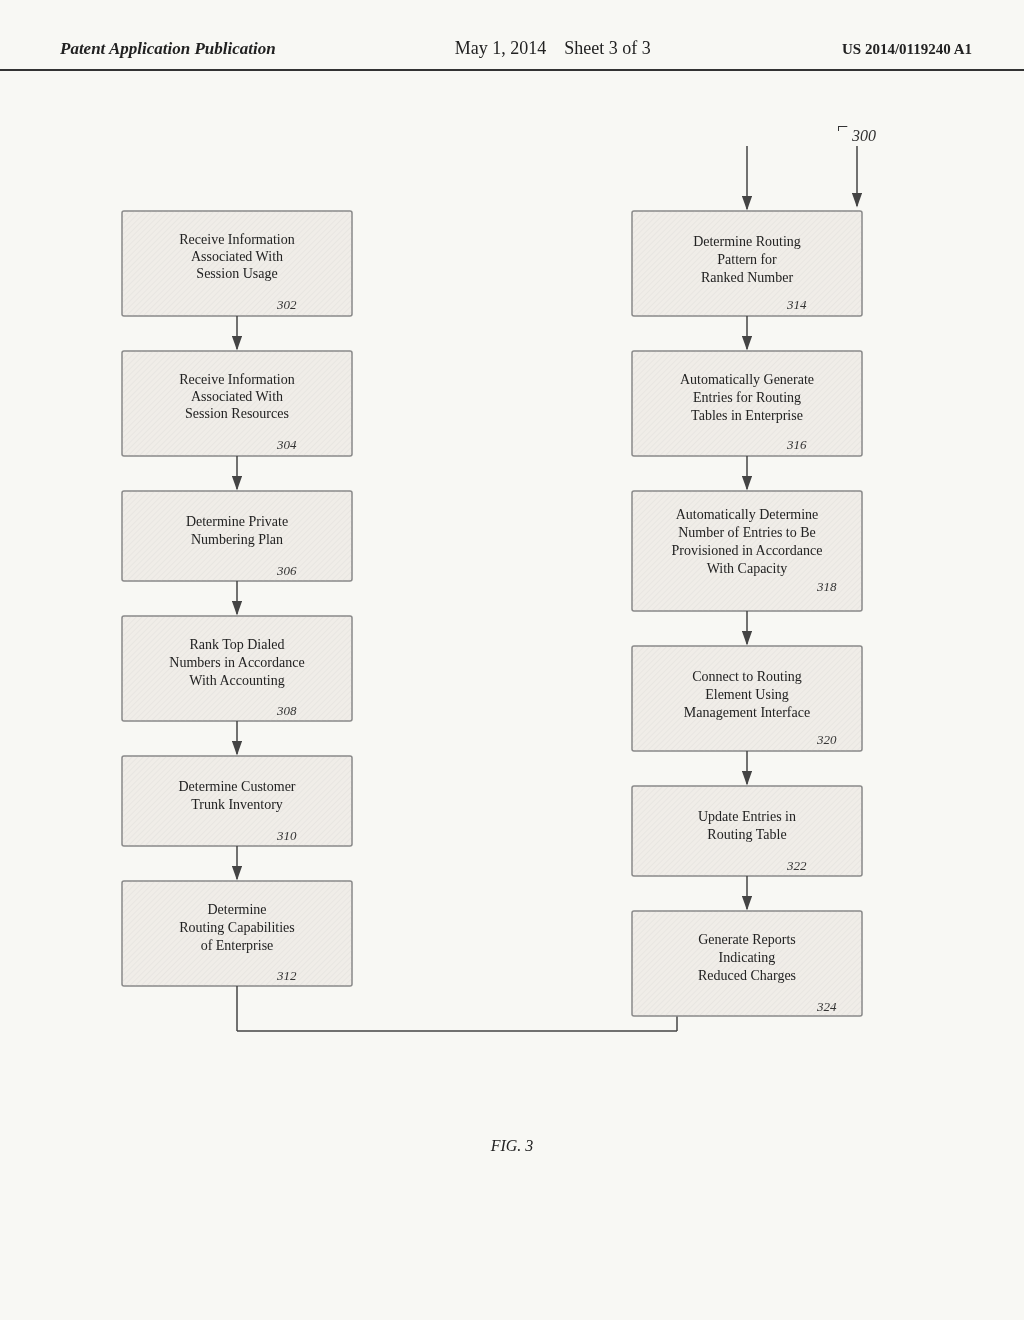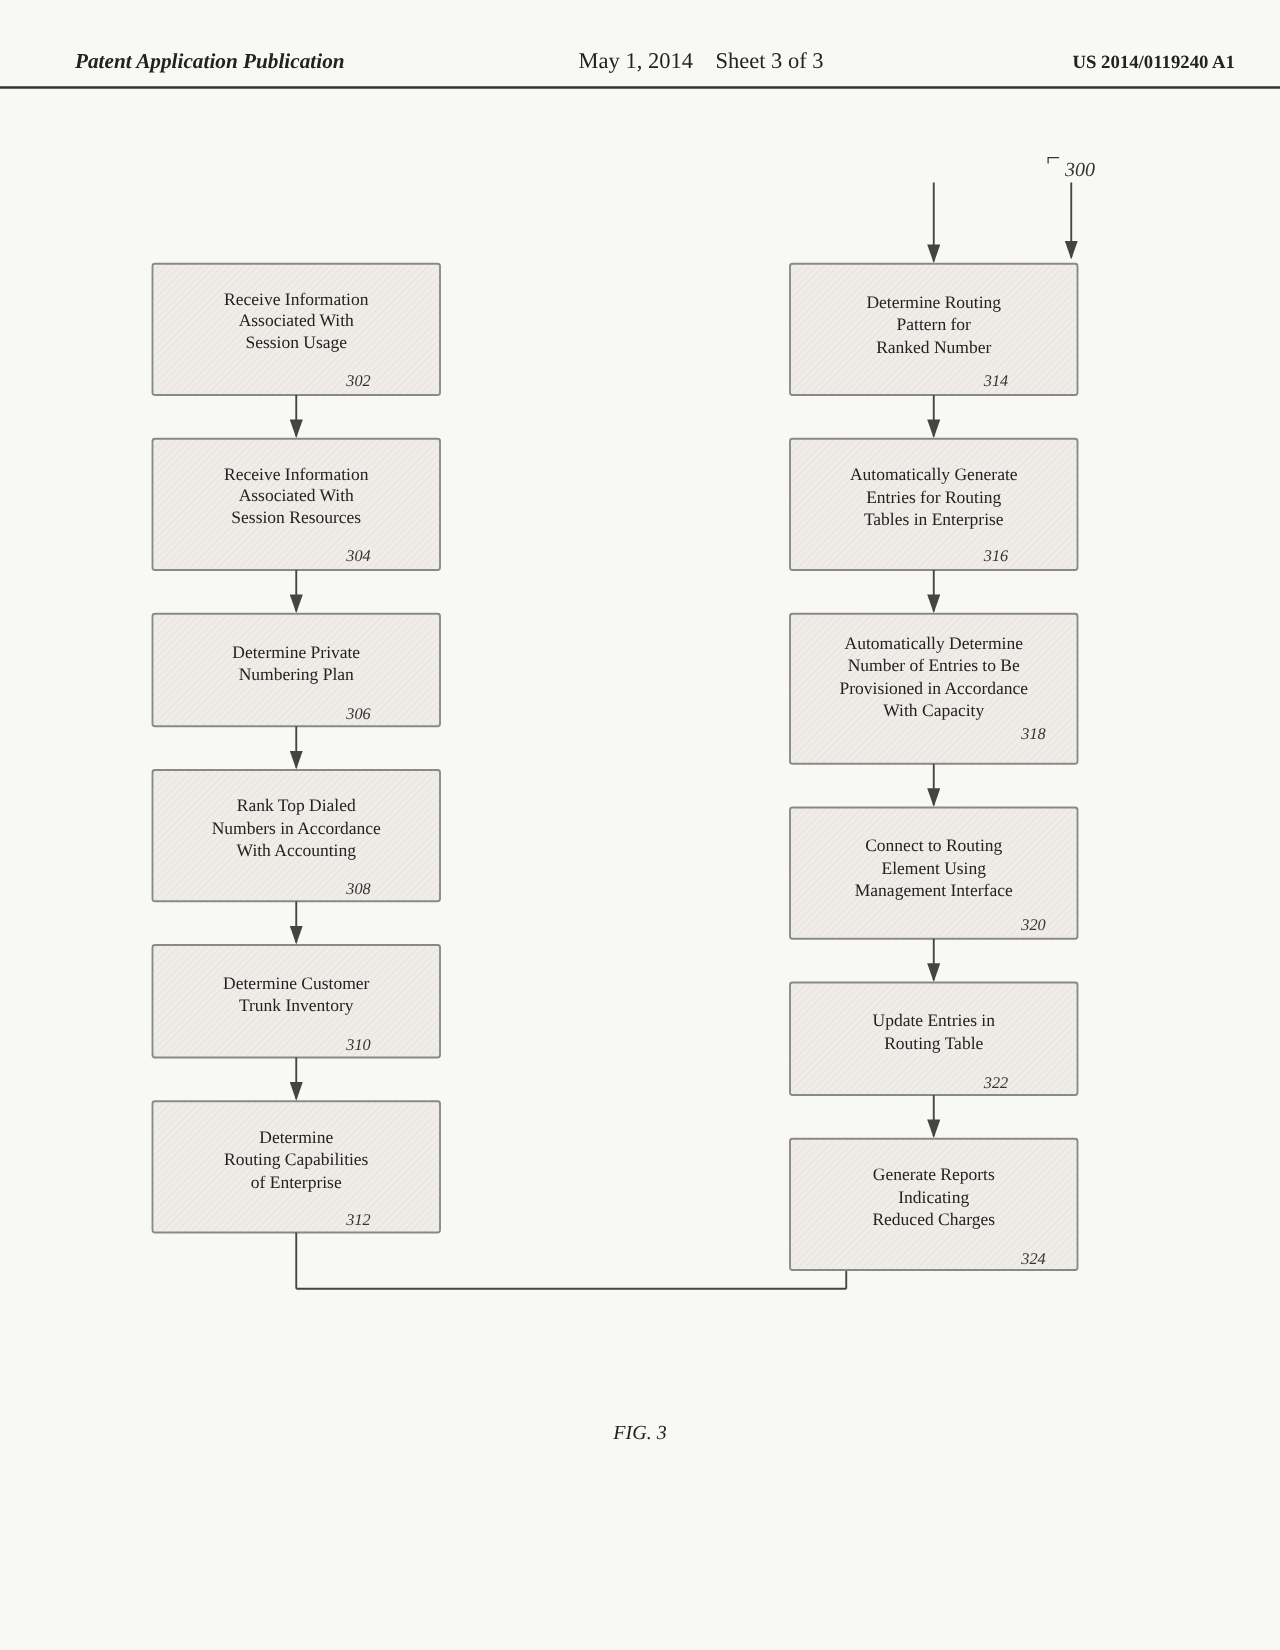--- a/index.html
+++ b/index.html
@@ -18,21 +18,21 @@
       background: #f8f8f4;
       padding: 0;
       position: relative;
     }
 
     
     .header {
       display: flex;
       justify-content: space-between;
       align-items: baseline;
-      padding: 38px 36px 10px 60px;
+      padding: 38px 52px 10px 60px;
       border-bottom: 2px solid #333;
     }
     .header-left {
       font-size: 17px;
       font-weight: bold;
       font-style: italic;
     }
     .header-center {
       font-size: 18px;
       text-align: center;

